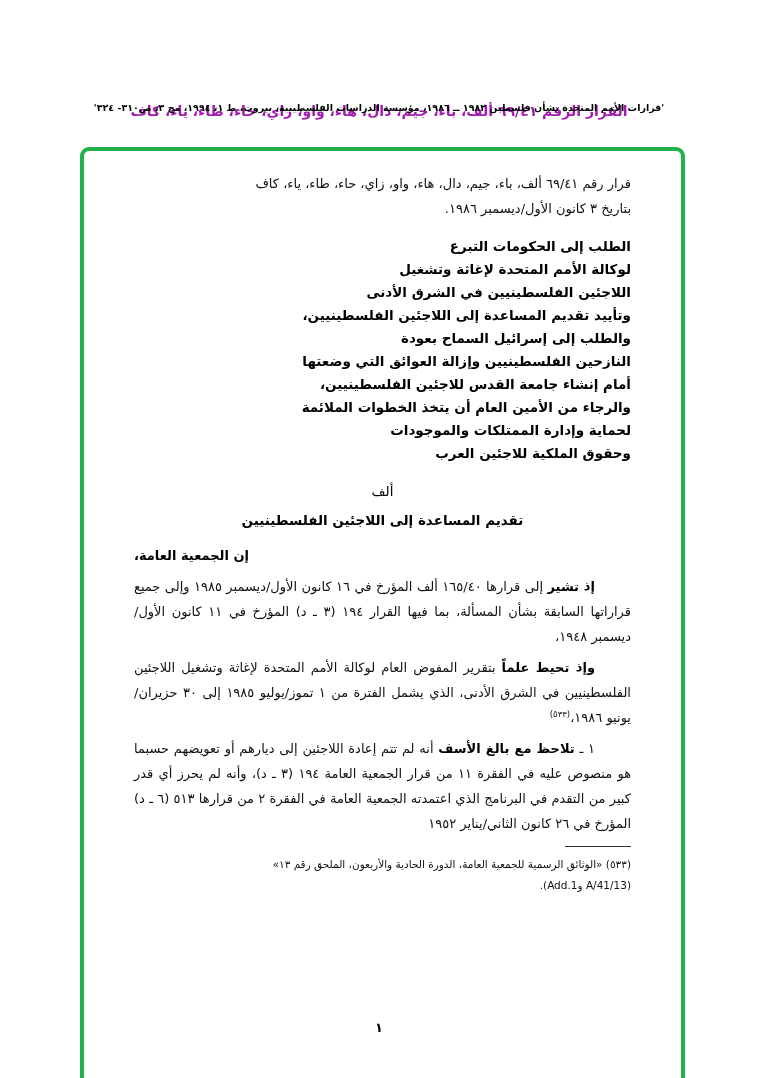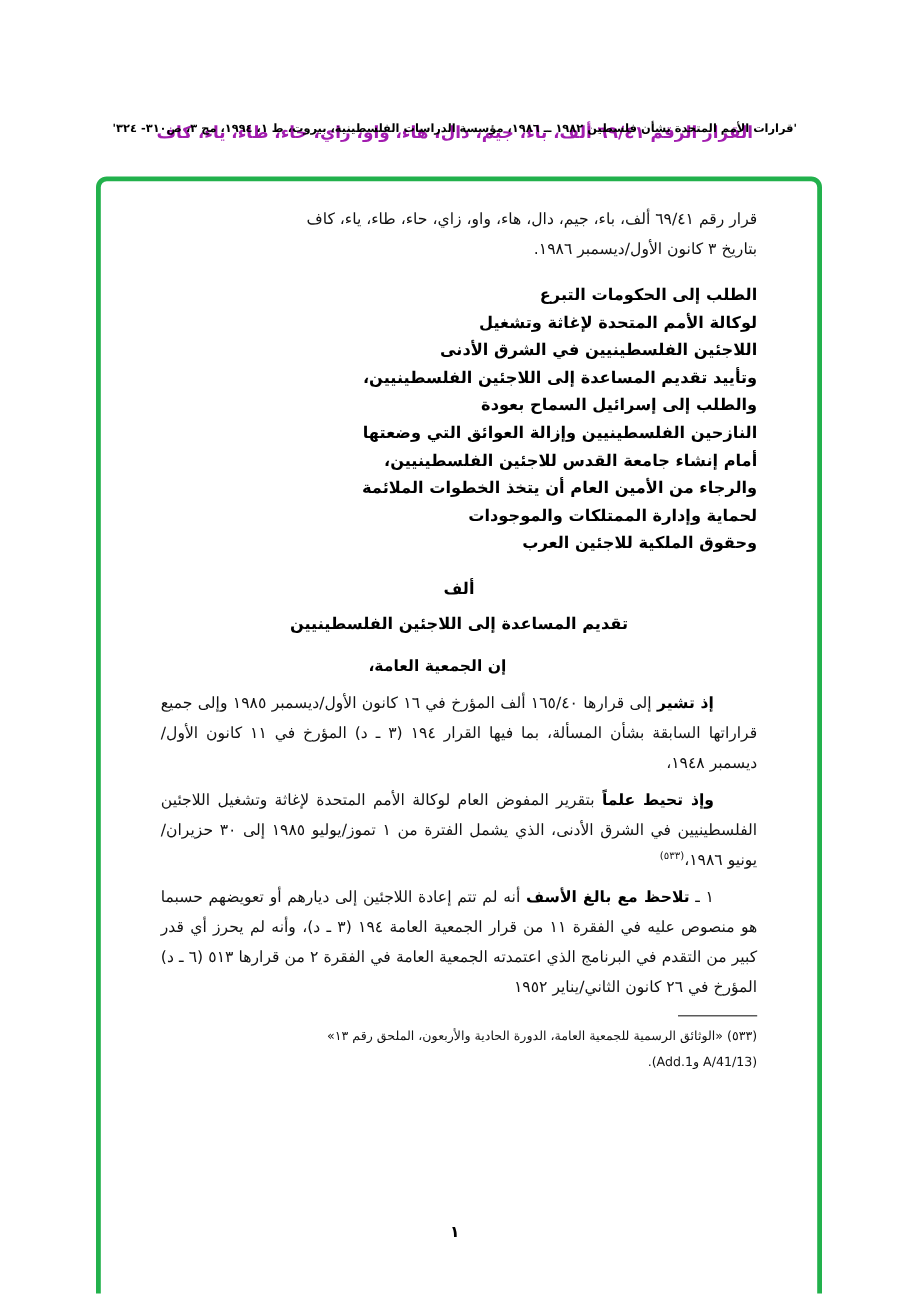--- a/index.html
+++ b/index.html
@@ -21,28 +21,28 @@
     box-sizing:border-box;border:4px solid #22b14c;border-radius:9px;
     padding:20px 50px 0 50px;direction:rtl;overflow:hidden;background:#fff;
   }
   .intro{
     margin:0 0 14px 95px;text-align:right;font-size:13px;line-height:25px;color:#111;
   }
   .title-block{
     text-align:right;font-weight:bold;font-size:13.5px;line-height:23px;margin:0;color:#000;
   }
   .section-letter{
-    text-align:center;font-weight:bold;font-size:13.5px;margin-top:18px;color:#000;
+    text-align:center;font-weight:normal;font-size:13.5px;margin-top:18px;color:#000;
   }
   .section-title{
     text-align:center;font-weight:bold;font-size:13.5px;margin-top:13px;color:#000;
   }
   .lead-in{
     margin:15px 0 0;font-weight:bold;font-size:13px;line-height:25px;
-    text-indent:36px;text-align:center;color:#000;
+    text-indent:36px;text-align:left;color:#000;
   }
   .para{
     margin:6px 0 0;font-size:13px;line-height:25px;text-indent:36px;
     text-align:justify;color:#111;
   }
   .para b{font-weight:bold;color:#000;}
   .fn-ref{font-size:8.5px;vertical-align:super;line-height:0;}
   .footnote{margin-top:10px;}
   .fn-rule{width:66px;height:1px;background:#333;margin:0 0 7px auto;}
   .fn-text{

